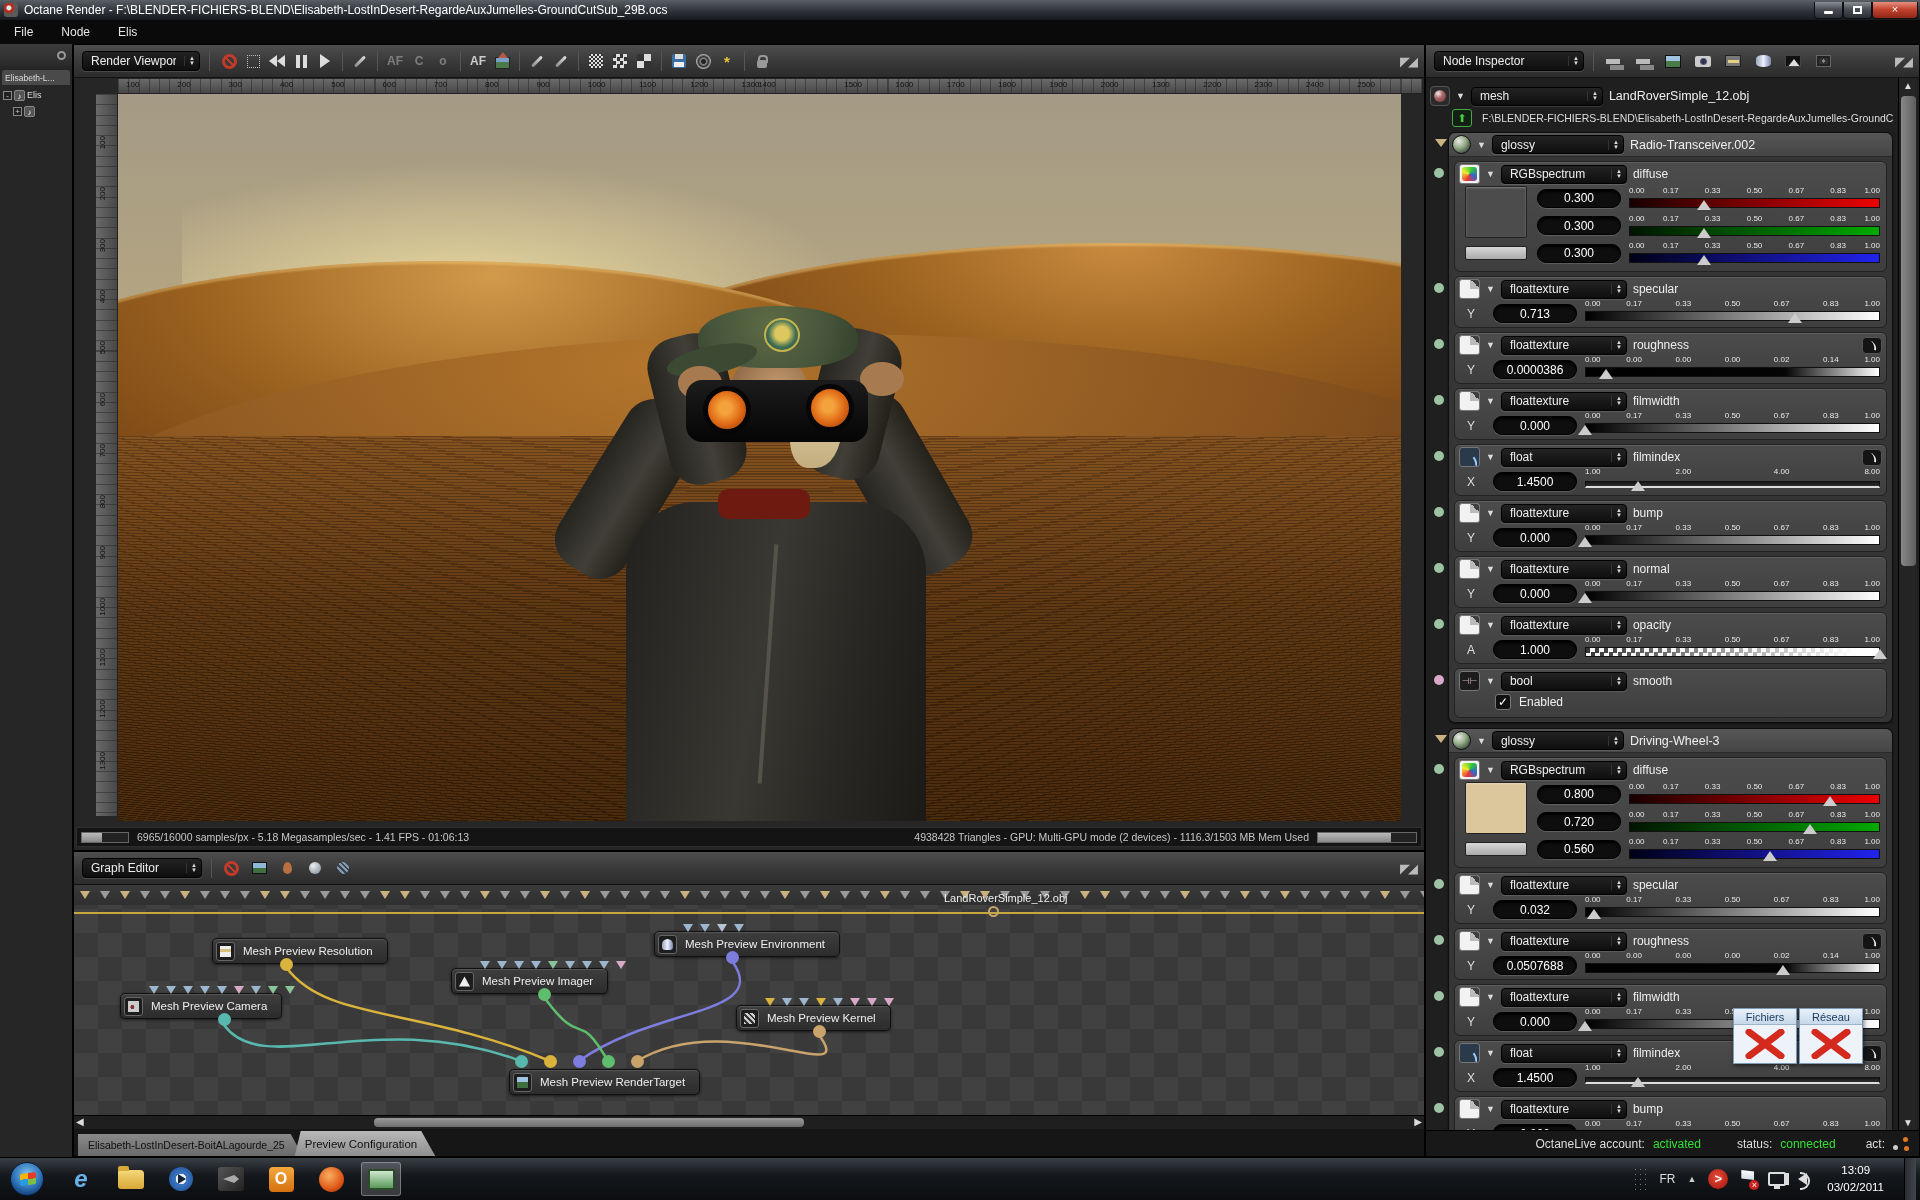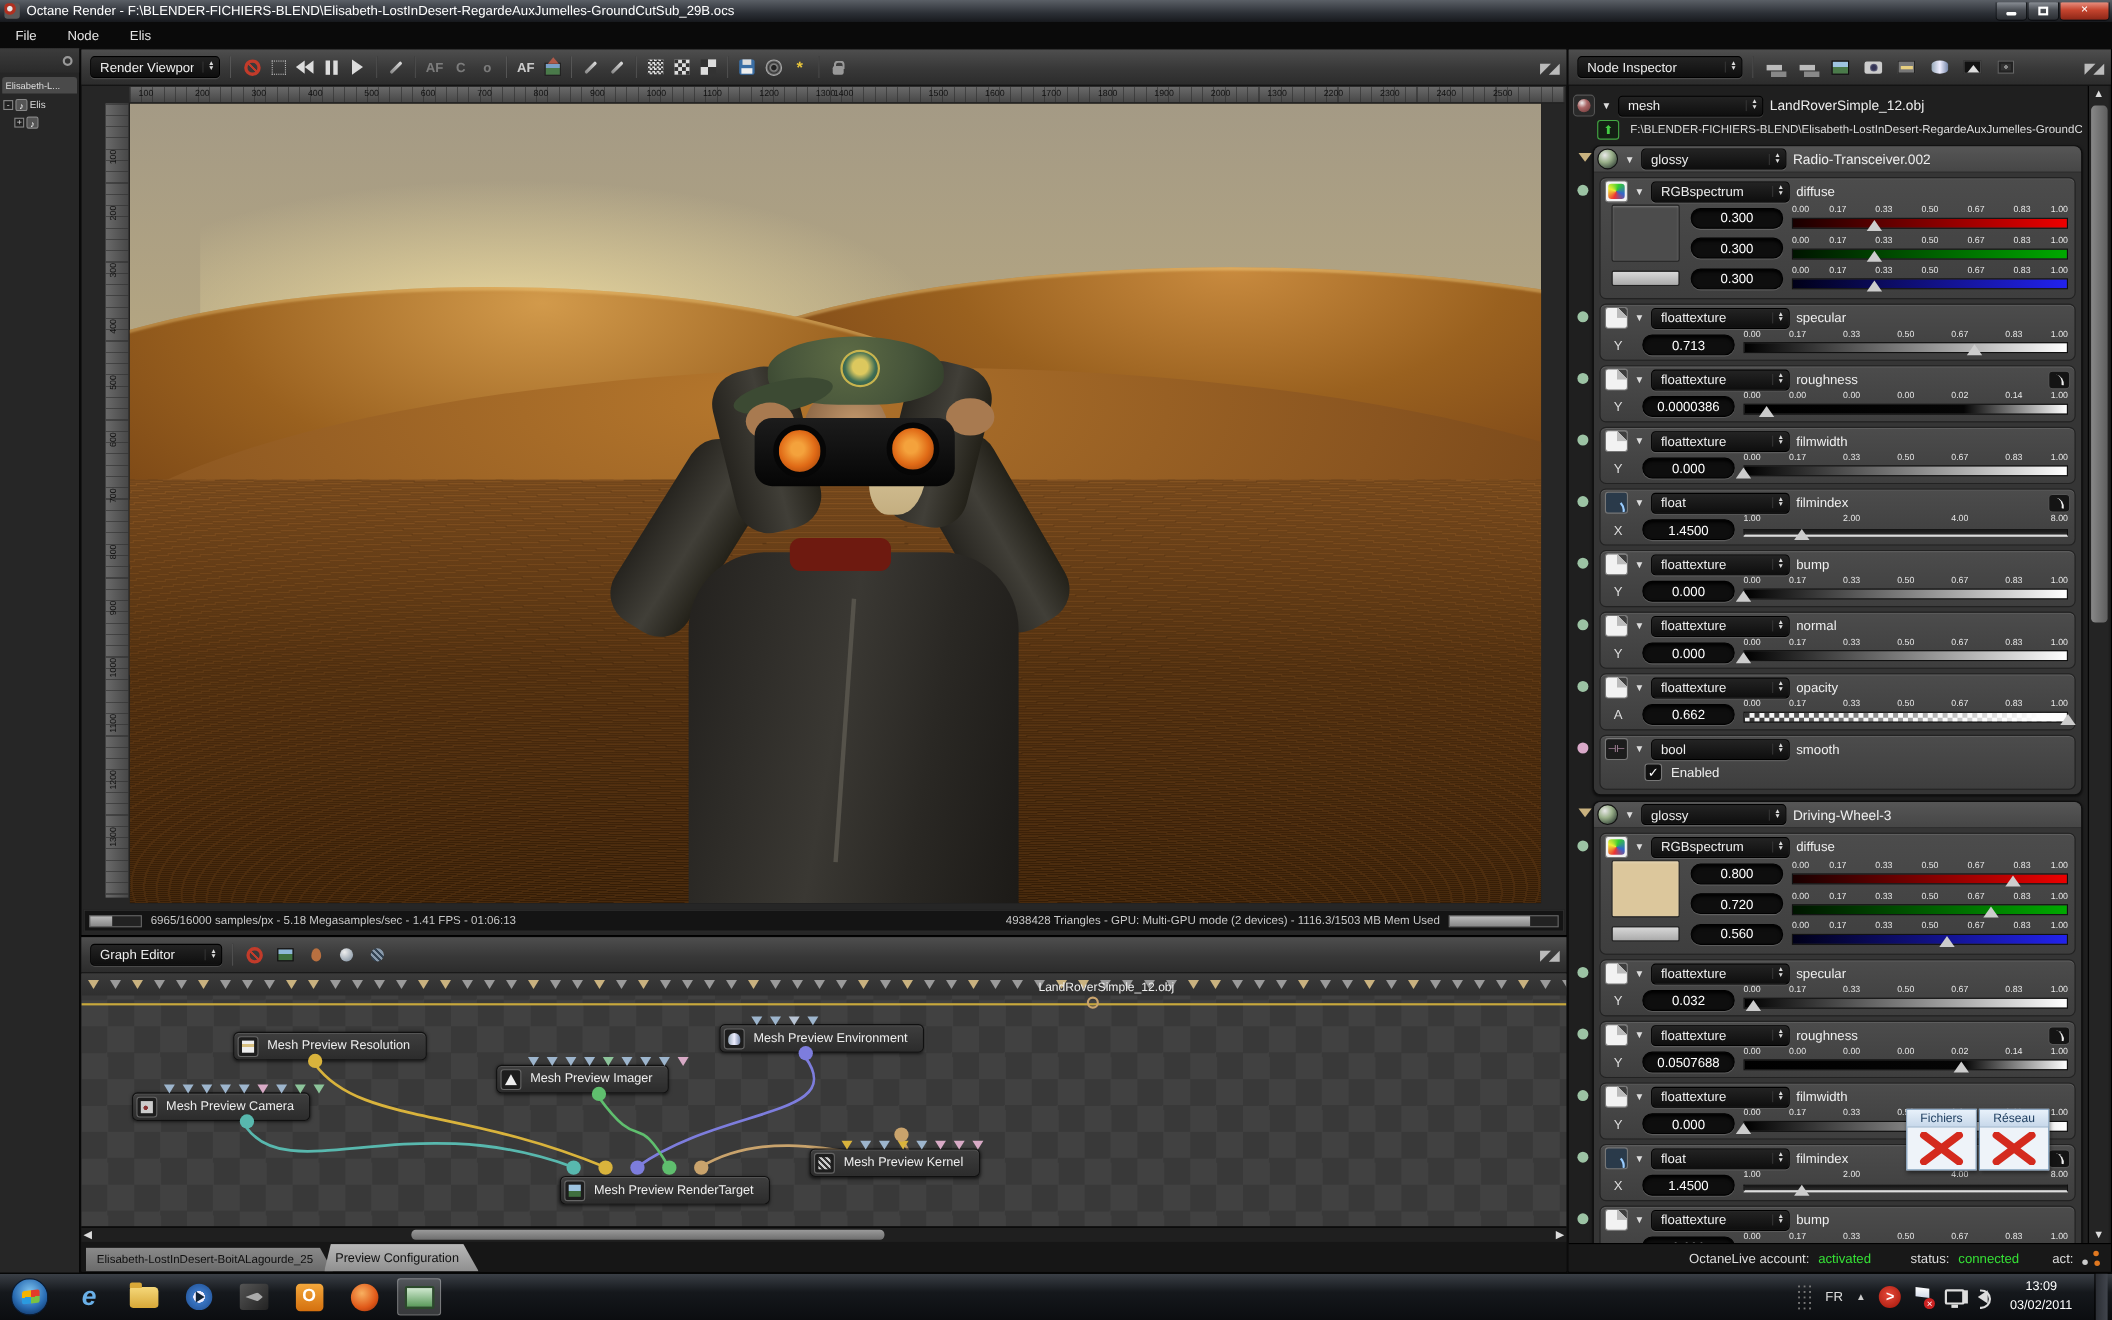--- a/index.html
+++ b/index.html
@@ -620,21 +620,21 @@
           <span class="sock" data-interactable="true" style="left: 45px; border-top-color: rgb(157, 181, 205);"></span>
           <span class="sock" data-interactable="true" style="left: 62px; border-top-color: rgb(157, 181, 205);"></span>
           <span class="sock" data-interactable="true" style="left: 79px; border-top-color: rgb(157, 181, 205);"></span>
           <span class="sock" data-interactable="true" style="left: 96px; border-top-color: rgb(157, 181, 205);"></span>
           <span class="sock" data-interactable="true" style="left: 113px; border-top-color: rgb(216, 170, 198);"></span>
           <span class="sock" data-interactable="true" style="left: 130px; border-top-color: rgb(157, 181, 205);"></span>
           <span class="sock" data-interactable="true" style="left: 147px; border-top-color: rgb(140, 196, 154);"></span>
           <span class="sock" data-interactable="true" style="left: 164px; border-top-color: rgb(140, 196, 154);"></span>
         </div>
         <span class="oport" data-interactable="true" style="left: 144px; top: 128px; background: rgb(88, 184, 174);"></span>
-        <div class="gnode" data-interactable="true" style="left: 662px; top: 120px; margin-top: 39px;">
+        <div class="gnode" data-interactable="true" style="left: 662px; top: 120px;">
           <span class="nico nic-ker" data-interactable="false"></span>
           <span data-interactable="false">Mesh Preview Kernel</span>
           <span class="sock" data-interactable="true" style="left: 28px; border-top-color: rgb(217, 179, 60);"></span>
           <span class="sock" data-interactable="true" style="left: 45px; border-top-color: rgb(157, 181, 205);"></span>
           <span class="sock" data-interactable="true" style="left: 62px; border-top-color: rgb(157, 181, 205);"></span>
           <span class="sock" data-interactable="true" style="left: 79px; border-top-color: rgb(217, 179, 60);"></span>
           <span class="sock" data-interactable="true" style="left: 96px; border-top-color: rgb(157, 181, 205);"></span>
           <span class="sock" data-interactable="true" style="left: 113px; border-top-color: rgb(216, 170, 198);"></span>
           <span class="sock" data-interactable="true" style="left: 130px; border-top-color: rgb(216, 170, 198);"></span>
           <span class="sock" data-interactable="true" style="left: 147px; border-top-color: rgb(216, 170, 198);"></span>
@@ -989,21 +989,21 @@
                   <span class="dd-t" data-interactable="false">floattexture</span>
                   <span class="dd-a" data-interactable="false">
                     <span>▲</span>
                     <span>▼</span>
                   </span>
                 </div>
                 <span class="pin" data-interactable="false">opacity</span>
               </div>
               <div class="mrow-body" data-interactable="false">
                 <span class="axis" data-interactable="false">A</span>
-                <div class="vbox" data-interactable="true">0.662</div>
+                <div class="vbox" data-interactable="true">1.000</div>
                 <div class="slider" data-interactable="true">
                   <div class="ticks" data-interactable="false">
                     <span data-interactable="false" style="left: 0%;">0.00</span>
                     <span data-interactable="false" style="left: 16.6667%;">0.17</span>
                     <span data-interactable="false" style="left: 33.3333%;">0.33</span>
                     <span data-interactable="false" style="left: 50%;">0.50</span>
                     <span data-interactable="false" style="left: 66.6667%;">0.67</span>
                     <span data-interactable="false" style="left: 83.3333%;">0.83</span>
                     <span data-interactable="false" style="left: 100%;">1.00</span>
                   </div>

